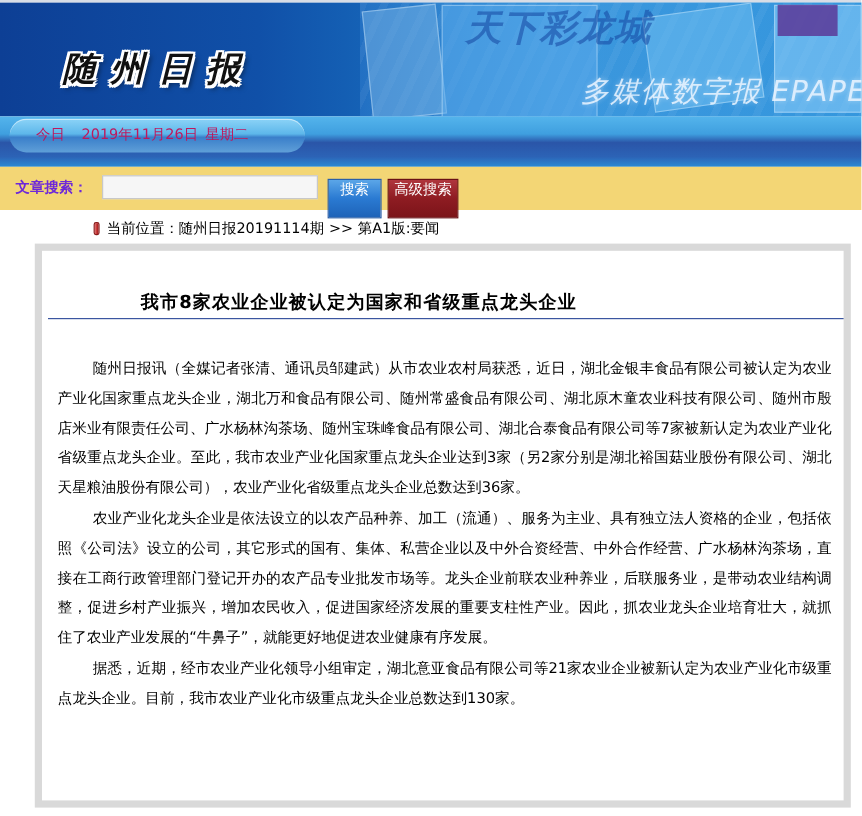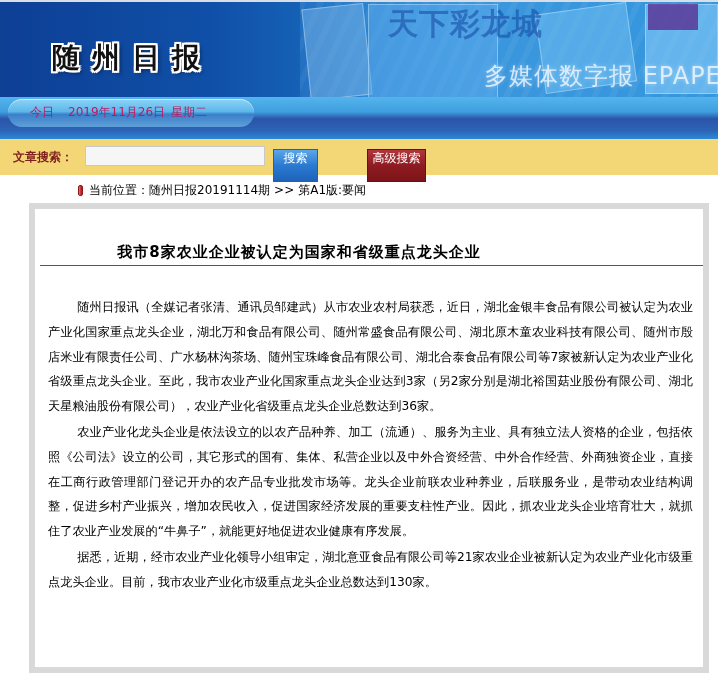--- a/index.html
+++ b/index.html
@@ -5,20 +5,21 @@
   * { box-sizing: border-box; margin: 0; padding: 0; }
   html, body { width: 718px; height: 680px; overflow: hidden; background: #ffffff; }
   body { font-family: "DejaVu Sans", "Liberation Sans", sans-serif; color: #000; position: relative; }
 
   
   .banner {
     position: absolute; left: 0; top: 0; width: 718px; height: 97px;
     background: linear-gradient(90deg, #0d3f95 0%, #1050a8 30%, #1a74c4 55%, #1f8cd4 100%);
     overflow: hidden;
     border-top: 2px solid #d8dde6;
+    font-style: italic;
   }
   .banner .collage {
     position: absolute; left: 300px; top: 0; width: 418px; height: 97px;
     background:
       repeating-linear-gradient(115deg, rgba(255,255,255,0.05) 0 6px, rgba(255,255,255,0) 6px 16px),
       linear-gradient(90deg, rgba(60,140,220,0.35), rgba(80,170,235,0.6) 40%, rgba(70,160,230,0.55));
   }
   .paper {
     position: absolute; background: rgba(140,200,245,0.45);
     border: 1px solid rgba(220,240,255,0.4);
@@ -61,42 +62,42 @@
     white-space: nowrap; line-height: 16px;
   }
   .date-text span { margin-right: 14px; }
 
   
   .search-bar {
     position: absolute; left: 0; top: 139px; width: 718px; height: 36px;
     background: #f3d675;
   }
   .search-label {
-    position: absolute; left: 13px; top: 150px; font-size: 12px; font-weight: bold; color: #7f1d1d;
+    position: absolute; left: 13px; top: 150px; font-size: 12px; font-weight: bold; color: #6d28d9;
     line-height: 14px;
+    font-family: Liberation Mono, monospace;
   }
   .search-input {
     position: absolute; left: 85px; top: 146px; width: 180px; height: 20px;
     border: 1px solid #c8c8c8; background: #f6f6f6; font-size: 12px; padding: 0 3px;
     font-family: "DejaVu Sans", sans-serif;
   }
   .btn {
     position: absolute; top: 149px; height: 33px; font-size: 12px; color: #fff; line-height: 17px;
     text-align: center; cursor: pointer; font-family: "DejaVu Sans", sans-serif;
   }
   .btn-search {
     left: 273px; width: 45px;
     background: linear-gradient(180deg, #5ba6e8 0%, #2a7ad2 50%, #1e63b8 100%);
     border: 1px solid #2a5fa8;
   }
   .btn-adv {
     left: 323px; width: 59px;
     background: linear-gradient(180deg, #b0363d 0%, #8e1c22 50%, #7c1419 100%);
     border: 1px solid #6a1015;
-    margin-left: 44px;
   }
 
   
   .breadcrumb {
     position: absolute; left: 39px; top: 182px; font-size: 12px; color: #000; white-space: nowrap;
     line-height: 16px; display: flex; align-items: center; margin-left: 39px;
   }
   .pin-icon {
     display: inline-block; width: 5px; height: 11px; margin-right: 6px; border-radius: 2px;
     background: linear-gradient(90deg, #e27a7a, #c22f2f 60%, #9a1a1a);
@@ -157,16 +158,16 @@
   <span>随州日报20191114期</span>
   <span class="sep">&gt;&gt;</span>
   <span>第A1版:要闻</span>
 </div>
 
 <div class="frame">
   <div class="article-title">我市8家农业企业被认定为国家和省级重点龙头企业</div>
   <div class="title-rule"></div>
   <div class="article-body">
     <p>随州日报讯（全媒记者张清、通讯员邹建武）从市农业农村局获悉，近日，湖北金银丰食品有限公司被认定为农业产业化国家重点龙头企业，湖北万和食品有限公司、随州常盛食品有限公司、湖北原木童农业科技有限公司、随州市殷店米业有限责任公司、广水杨林沟茶场、随州宝珠峰食品有限公司、湖北合泰食品有限公司等7家被新认定为农业产业化省级重点龙头企业。至此，我市农业产业化国家重点龙头企业达到3家（另2家分别是湖北裕国菇业股份有限公司、湖北天星粮油股份有限公司），农业产业化省级重点龙头企业总数达到36家。</p>
-    <p>农业产业化龙头企业是依法设立的以农产品种养、加工（流通）、服务为主业、具有独立法人资格的企业，包括依照《公司法》设立的公司，其它形式的国有、集体、私营企业以及中外合资经营、中外合作经营、外商独资企业，直接在工商行政管理部门登记开办的农产品专业批发市场等。龙头企业前联农业种养业，后联服务业，是带动农业结构调整，促进乡村产业振兴，增加农民收入，促进国家经济发展的重要支柱性产业。因此，抓农业龙头企业培育壮大，就抓住了农业产业发展的“牛鼻子”，就能更好地促进农业健康有序发展。</p>
+    <p>农业产业化龙头企业是依法设立的以农产品种养、加工（流通）、服务为主业、具有独立法人资格的企业，包括依照《公司法》设立的公司，其它形式的国有、集体、私营企业以及中外合资经营、中外合作经营、广水杨林沟茶场，直接在工商行政管理部门登记开办的农产品专业批发市场等。龙头企业前联农业种养业，后联服务业，是带动农业结构调整，促进乡村产业振兴，增加农民收入，促进国家经济发展的重要支柱性产业。因此，抓农业龙头企业培育壮大，就抓住了农业产业发展的“牛鼻子”，就能更好地促进农业健康有序发展。</p>
     <p>据悉，近期，经市农业产业化领导小组审定，湖北意亚食品有限公司等21家农业企业被新认定为农业产业化市级重点龙头企业。目前，我市农业产业化市级重点龙头企业总数达到130家。</p>
   </div>
 </div>
 
 </body></html>

